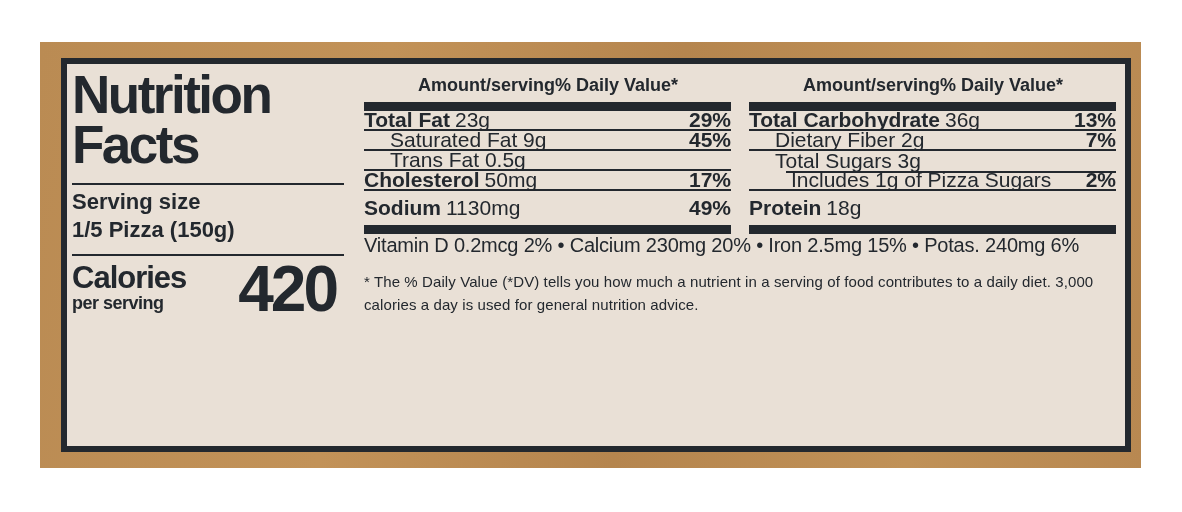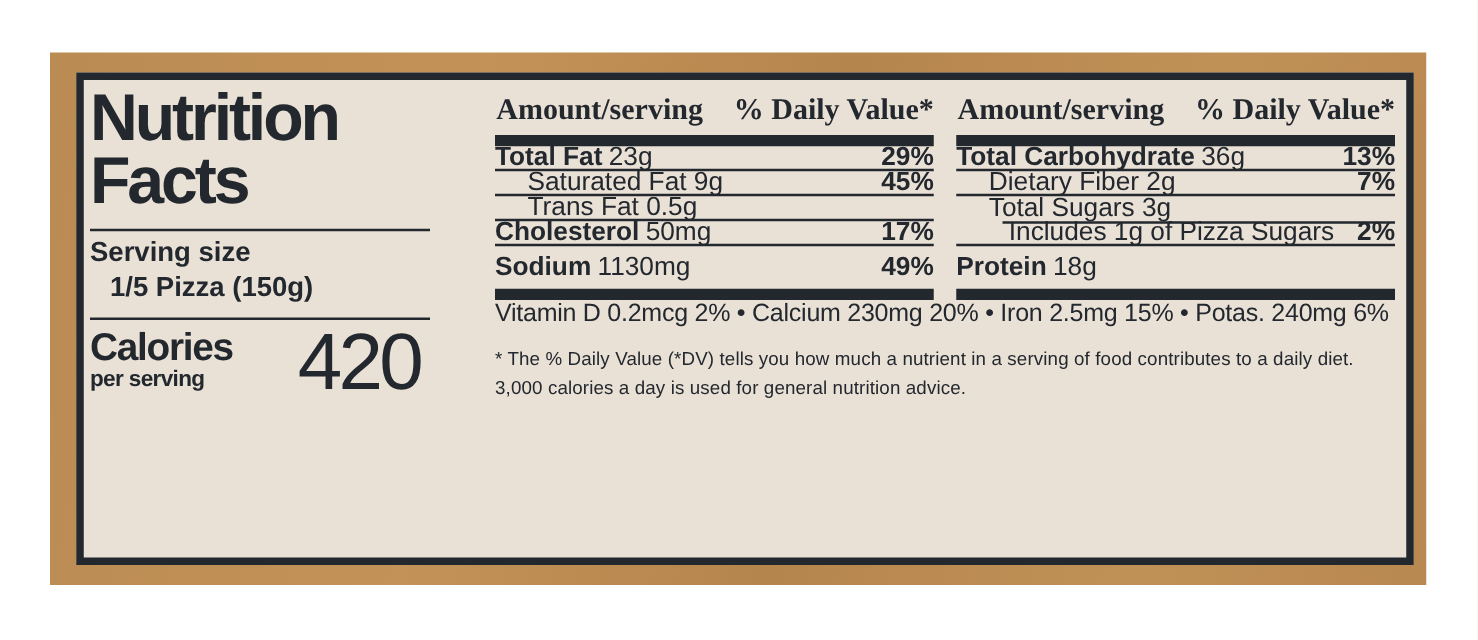--- a/index.html
+++ b/index.html
@@ -10,42 +10,41 @@
     position: absolute; left: 40px; top: 42px; width: 1101px; height: 426px;
     background: linear-gradient(100deg, var(--kraft, #ba8b53) 0%, #c29258 30%, #b5854e 55%, #c09157 80%, #b88851 100%);
     padding: 16px 10px 16px 21px;
   }
   .panel {
     width: 100%; height: 100%;
     background: var(--panel, #e9e0d6);
     border: 6px solid var(--ink, #23282e);
     display: flex;
     padding: 6px 9px 8px 5px;
-    gap: 32px;
   }
 
   
   .left-col { width: 272px; margin-right: 20px; flex-shrink: 0; display: flex; flex-direction: column; }
   .big-title { font-weight: bold; font-size: 53px; line-height: 0.95; letter-spacing: -2.5px; transform-origin: left top; }
   .hr { border-top: 2px solid var(--ink, #23282e); }
   .hr1 { margin-top: 12px; }
   .hr2 { margin-top: 11px; }
   .servings { font-size: 21px; margin-top: 7px; }
   .ss-label { font-size: 22px; font-weight: bold; margin-top: 4px; }
-  .ss-value { font-size: 22px; font-weight: bold; margin-top: 2px; margin-left: 16px; }
+  .ss-value { font-size: 22px; font-weight: bold; margin-top: 2px; }
   .calories-row { display: flex; justify-content: space-between; align-items: center; margin-top: 6px; padding-right: 8px; }
   .cal-word { font-size: 31px; font-weight: bold; line-height: 1.0; letter-spacing: -1px; }
   .cal-sub  { font-size: 18px; font-weight: bold; letter-spacing: -0.5px; }
-  .cal-value { font-size: 64px; font-weight: normal; line-height: 0.8; letter-spacing: -3px; margin-top: 2px; }
+  .cal-value { font-size: 64px; font-weight: bold; line-height: 0.8; letter-spacing: -3px; margin-top: 2px; }
 
   
   .right-area { flex: 1; display: flex; flex-direction: column; }
   .cols { display: flex; gap: 18px; }
   .ncol { flex: 1; }
-  .ncol-header { display: flex; justify-content: space-between; align-items: flex-end; font-size: 24px; font-weight: bold; padding: 5px 0 6px 1px; font-family: Liberation Serif, serif; }
+  .ncol-header { display: flex; justify-content: center; align-items: flex-end; font-size: 18px; font-weight: bold; padding: 5px 0 6px 1px; }
   .thickbar { height: 9px; background: var(--ink, #23282e); }
   .nrow { height: 20px; display: flex; align-items: center; justify-content: space-between; border-bottom: 2px solid var(--ink, #23282e); font-size: 21px; position: relative; }
   .nrow.last { border-bottom: none; height: 34px; }
   .nrow .ntext { white-space: nowrap; }
   .nrow .nbold { font-weight: bold; margin-right: 5px; }
   .nrow .nbold:empty { margin-right: 0; }
   .nrow.indent1 .ntext { padding-left: 26px; }
   .nrow.indent2 .ntext { padding-left: 42px; }
   .nrow .ndv { font-weight: bold; }
   .nrow.rule-indent { border-bottom: none; }

